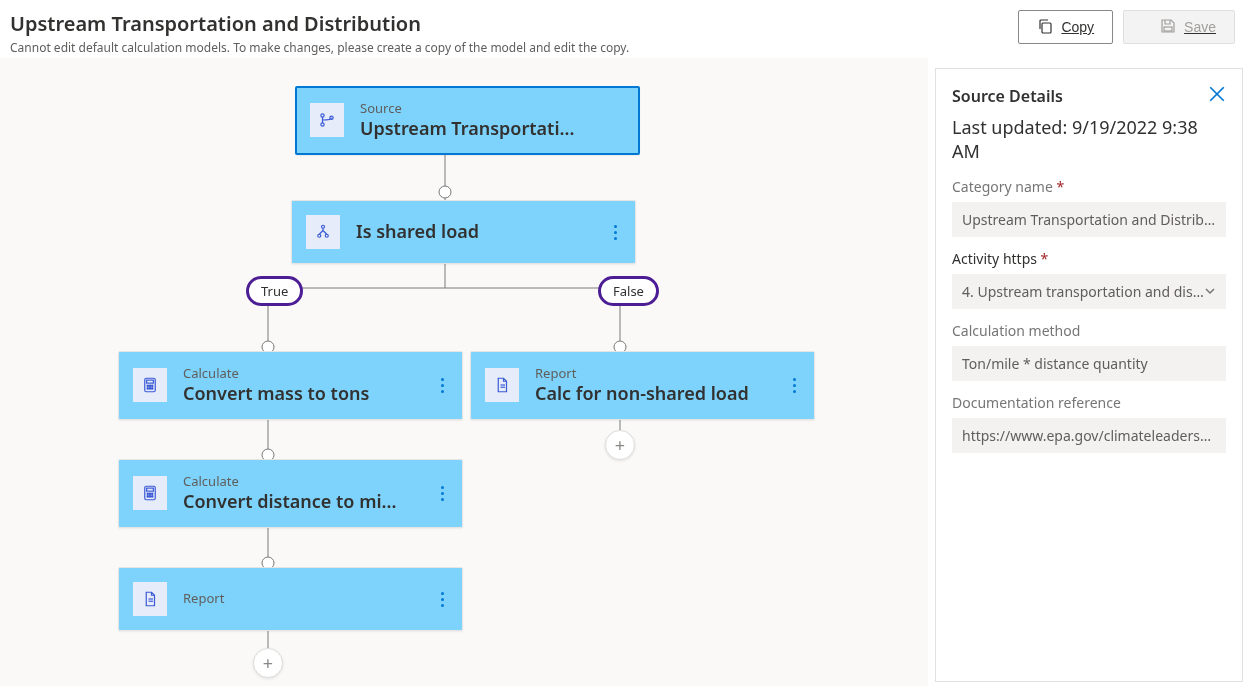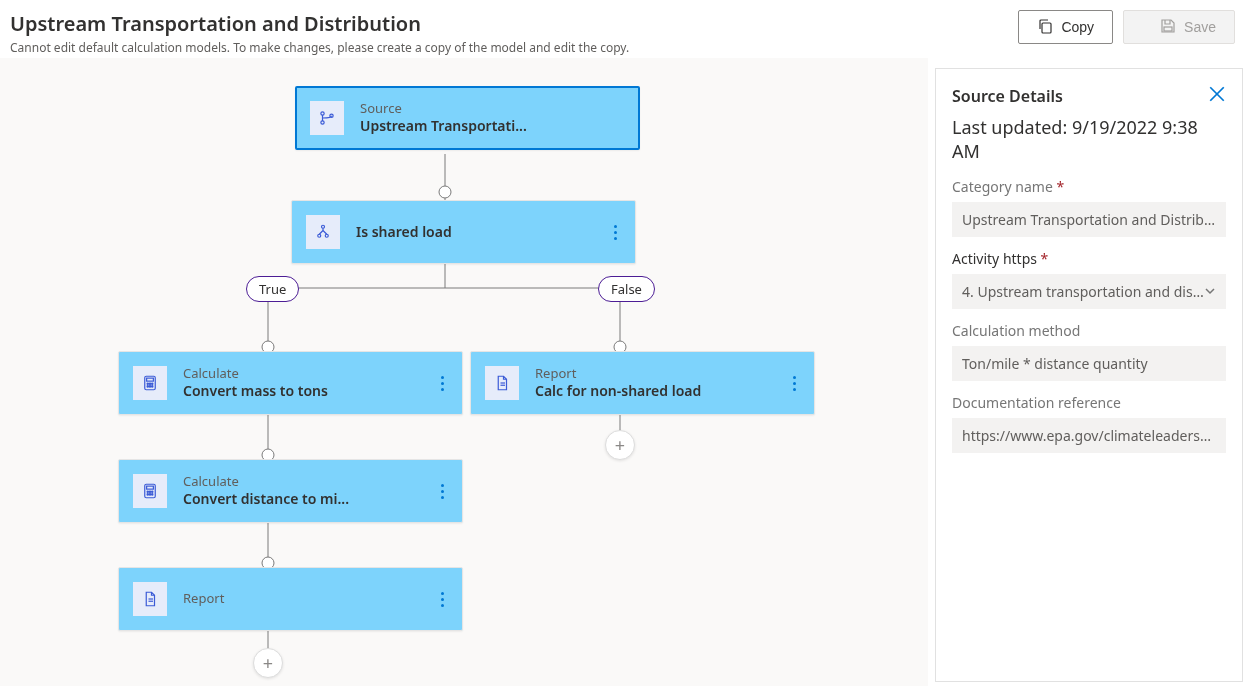--- a/index.html
+++ b/index.html
@@ -38,21 +38,21 @@
   .header-title {
     font-size: 20px;
     font-weight: 600;
     margin: 0 0 2px 0;
   }
   .header-sub {
     font-size: 12px;
     color: var(--text-sub);
     margin: 0;
   }
-  .header-actions { display: flex; gap: 10px; }
+  .header-actions { display: flex; gap: 10px; text-decoration: underline; }
   .btn {
     height: 34px;
     padding: 0 18px;
     border: 1px solid #8a8886;
     background: #fff;
     border-radius: 2px;
     font-size: 14px;
     display: inline-flex;
     align-items: center;
     gap: 8px;
@@ -101,37 +101,37 @@
   }
   .node .icon-box {
     width: 34px; height: 34px;
     background: var(--icon-bg);
     display: flex; align-items: center; justify-content: center;
     flex-shrink: 0;
   }
   .node .icon-box svg { width: 18px; height: 18px; stroke: var(--icon-blue); fill: none; stroke-width: 1.6; }
   .node .labels { flex: 1; min-width: 0; }
   .node .kicker { font-size: 13px; color: var(--text-sub); line-height: 1.2; }
-  .node .title  { font-size: 14px; font-weight: 600; color: var(--text); line-height: 1.3;
+  .node .title  { font-size: 18px; font-weight: 600; color: var(--text); line-height: 1.3;
                   white-space: nowrap; overflow: hidden; text-overflow: ellipsis; }
   .node .more {
     color: var(--primary);
     font-size: 20px;
     line-height: 4px;
     letter-spacing: 2px;
     padding: 0 4px;
     cursor: pointer;
     display: flex; flex-direction: column; gap: 3px; align-items: center;
   }
   .node .more span { width: 3px; height: 3px; border-radius: 50%; background: var(--primary); display:block; }
 
   .pill {
     position: absolute;
     background: #fff;
-    border: 1px solid #4c1d95;
+    border: 3px solid #4c1d95;
     border-radius: 999px;
     font-size: 13px;
     padding: 3px 12px;
     color: var(--text);
   }
 
   .add-circle {
     position: absolute;
     width: 30px; height: 30px;
     border-radius: 50%;

